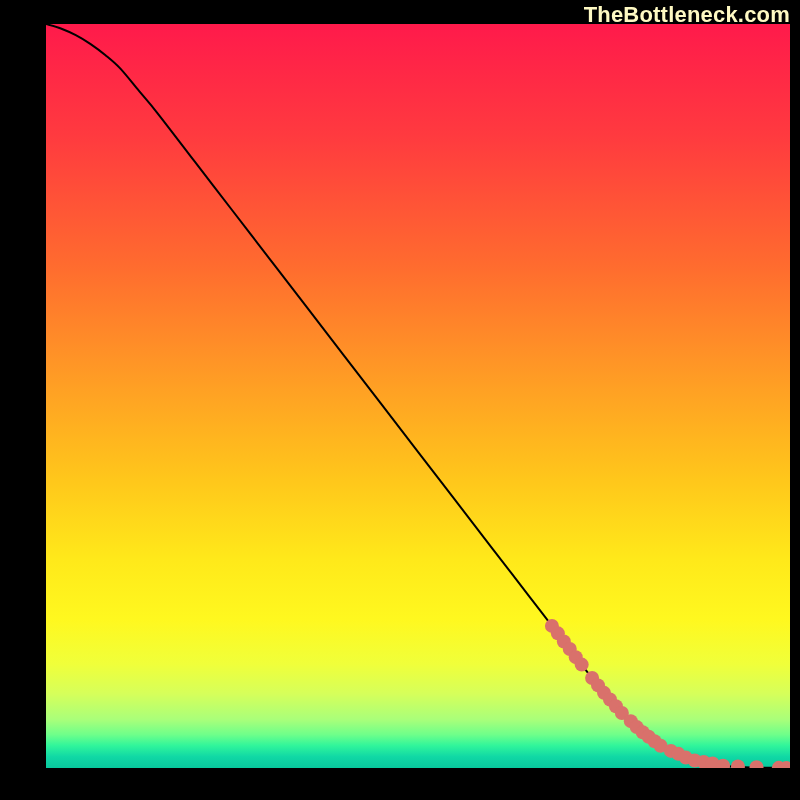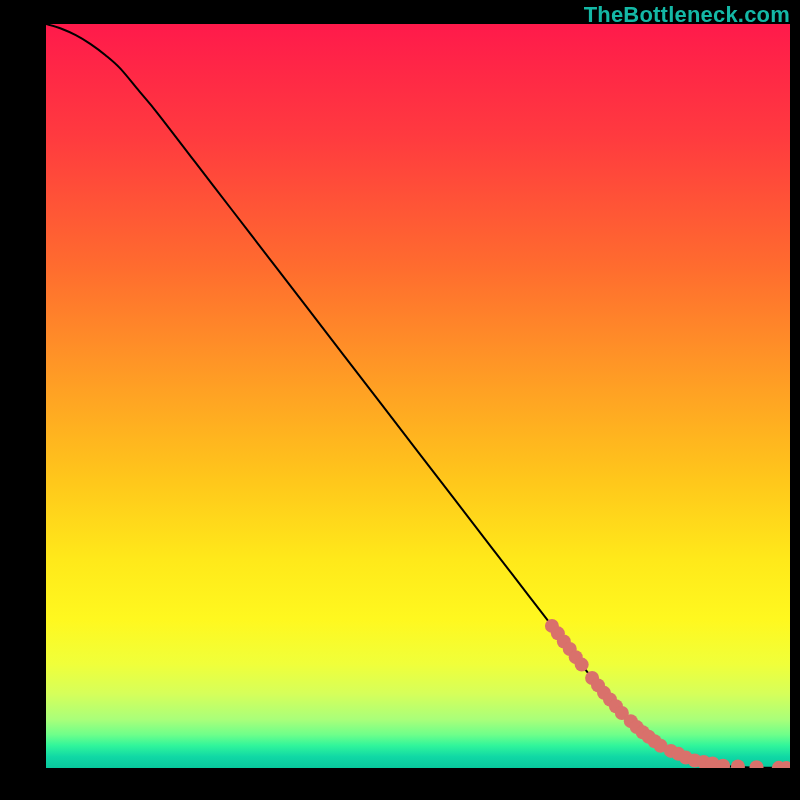--- a/index.html
+++ b/index.html
@@ -14,21 +14,21 @@
   .stage {
     position: relative;
     width: 800px;
     height: 800px;
     background: #000;
   }
   .watermark {
     position: absolute;
     top: 2px;
     right: 10px;
-    color: #14b8a6;
+    color: #fef9c3;
     font-size: 22px;
     font-weight: 600;
     letter-spacing: 0.2px;
     z-index: 50;
   }
   .plot-frame {
     position: absolute;
     left: 46px;
     top: 24px;
     width: 744px;

